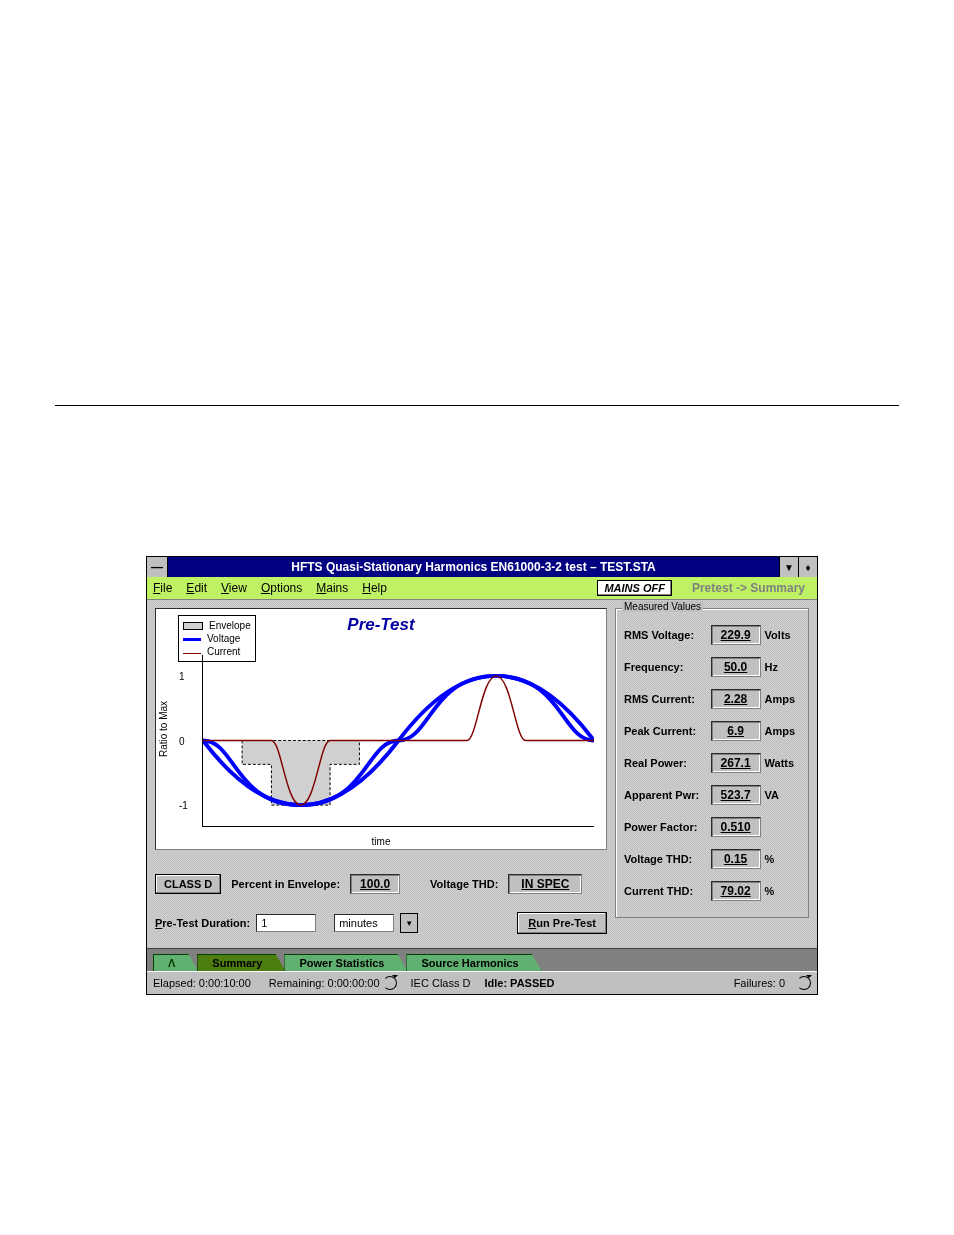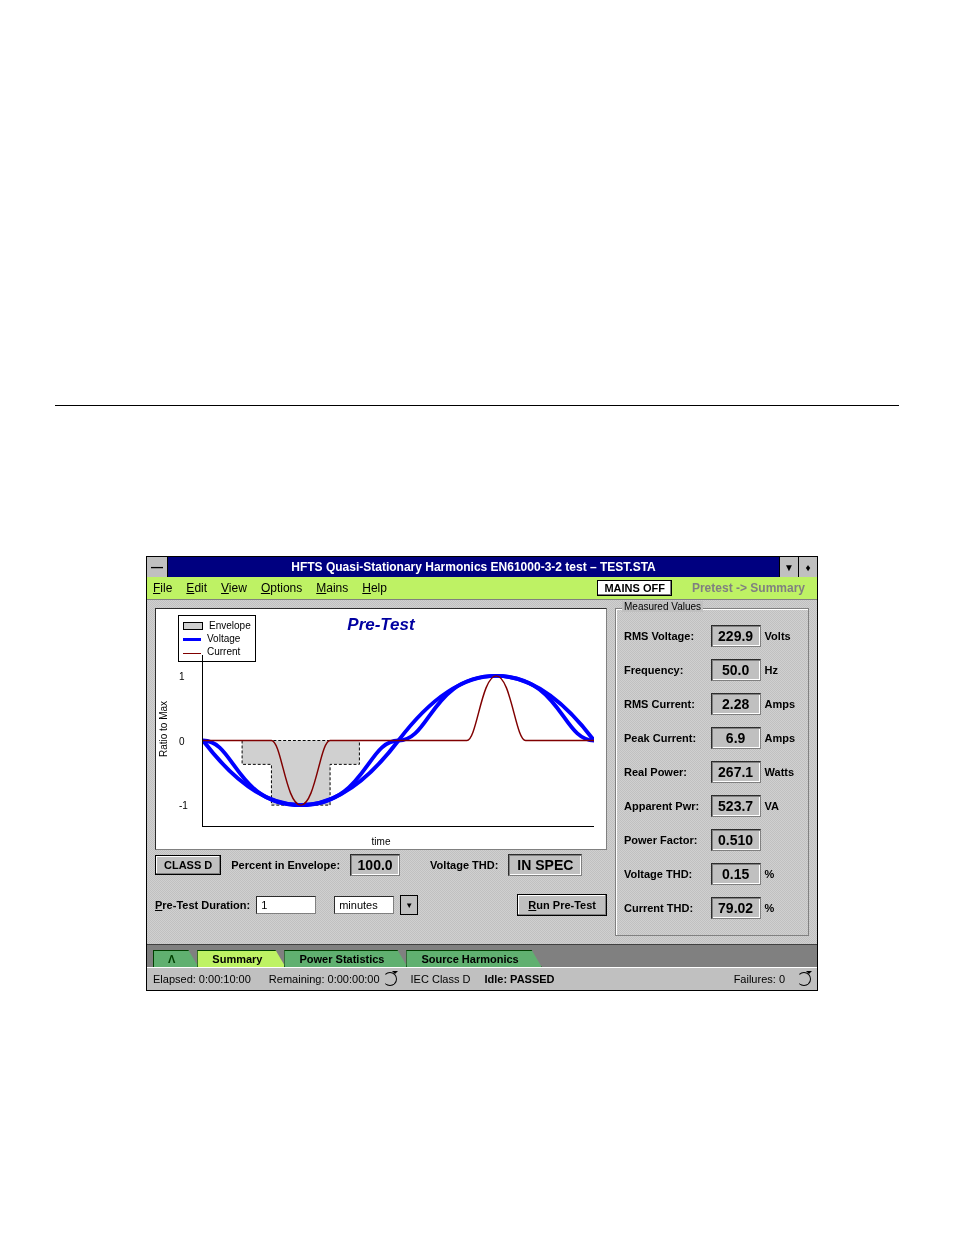--- a/index.html
+++ b/index.html
@@ -75,20 +75,21 @@
   }
   .menubar .menu-item u { text-decoration: underline; }
   .menubar .spacer { flex: 1; }
   .mains-off {
     background: #fff;
     border: 1px solid #000;
     box-shadow: inset -1px -1px #808080, inset 1px 1px #fff;
     padding: 1px 6px;
     font-weight: bold;
     font-size: 11px;
+    font-style: italic;
   }
   .pretest-summary {
     color: #808080;
     font-weight: bold;
     padding: 0 6px;
   }
   .client {
     display: flex;
     background: repeating-conic-gradient(#c0c0c0 0% 25%, #d0d0d0 0% 50%) 0 0/2px 2px;
     padding: 8px;
@@ -151,21 +152,21 @@
     right: 12px;
     bottom: 22px;
     border-left: 1px solid #000;
     border-bottom: 1px solid #000;
   }
   .ytick { position:absolute; left:-24px; font-size:10px; transform:translateY(-50%);}
   .controls-row {
     display: flex;
     align-items: center;
     gap: 10px;
-    margin-top: 4px;
+    margin-top: 24px;
     font-size: 11px;
   }
   .controls-row2 {
     display: flex;
     align-items: center;
     gap: 6px;
     margin-top: 14px;
     font-size: 11px;
   }
   .btn3d {
@@ -178,21 +179,22 @@
   }
   .value-box {
     background: #c0c0c0;
     border: 1px inset #808080;
     box-shadow: inset 1px 1px #808080, inset -1px -1px #fff;
     padding: 2px 6px;
     font-weight: bold;
     min-width: 36px;
     text-align: center;
     display: inline-block;
-    font-size: 14px;
+    font-size: 12px;
+    text-decoration: underline;
   }
   .input-box {
     background: #fff;
     border: 1px inset #808080;
     padding: 2px 4px;
     font-size: 11px;
     width: 40px;
     display:inline-block;
   }
   .spinner {
@@ -233,21 +235,21 @@
   .tabstrip {
     display: flex;
     align-items: flex-end;
     background: #808080;
     height: 22px;
     padding: 0 6px;
     gap: 0;
     border-top:1px solid #404040;
   }
   .tab {
-    background: #bef264;
+    background: #4d7c0f;
     border: 1px solid #004000;
     border-bottom: none;
     padding: 2px 14px;
     font-size: 11px;
     font-weight: bold;
     color: #000;
     position: relative;
     margin-right: -1px;
     clip-path: polygon(0 0, calc(100% - 10px) 0, 100% 100%, 0 100%);
     padding-right: 22px;

